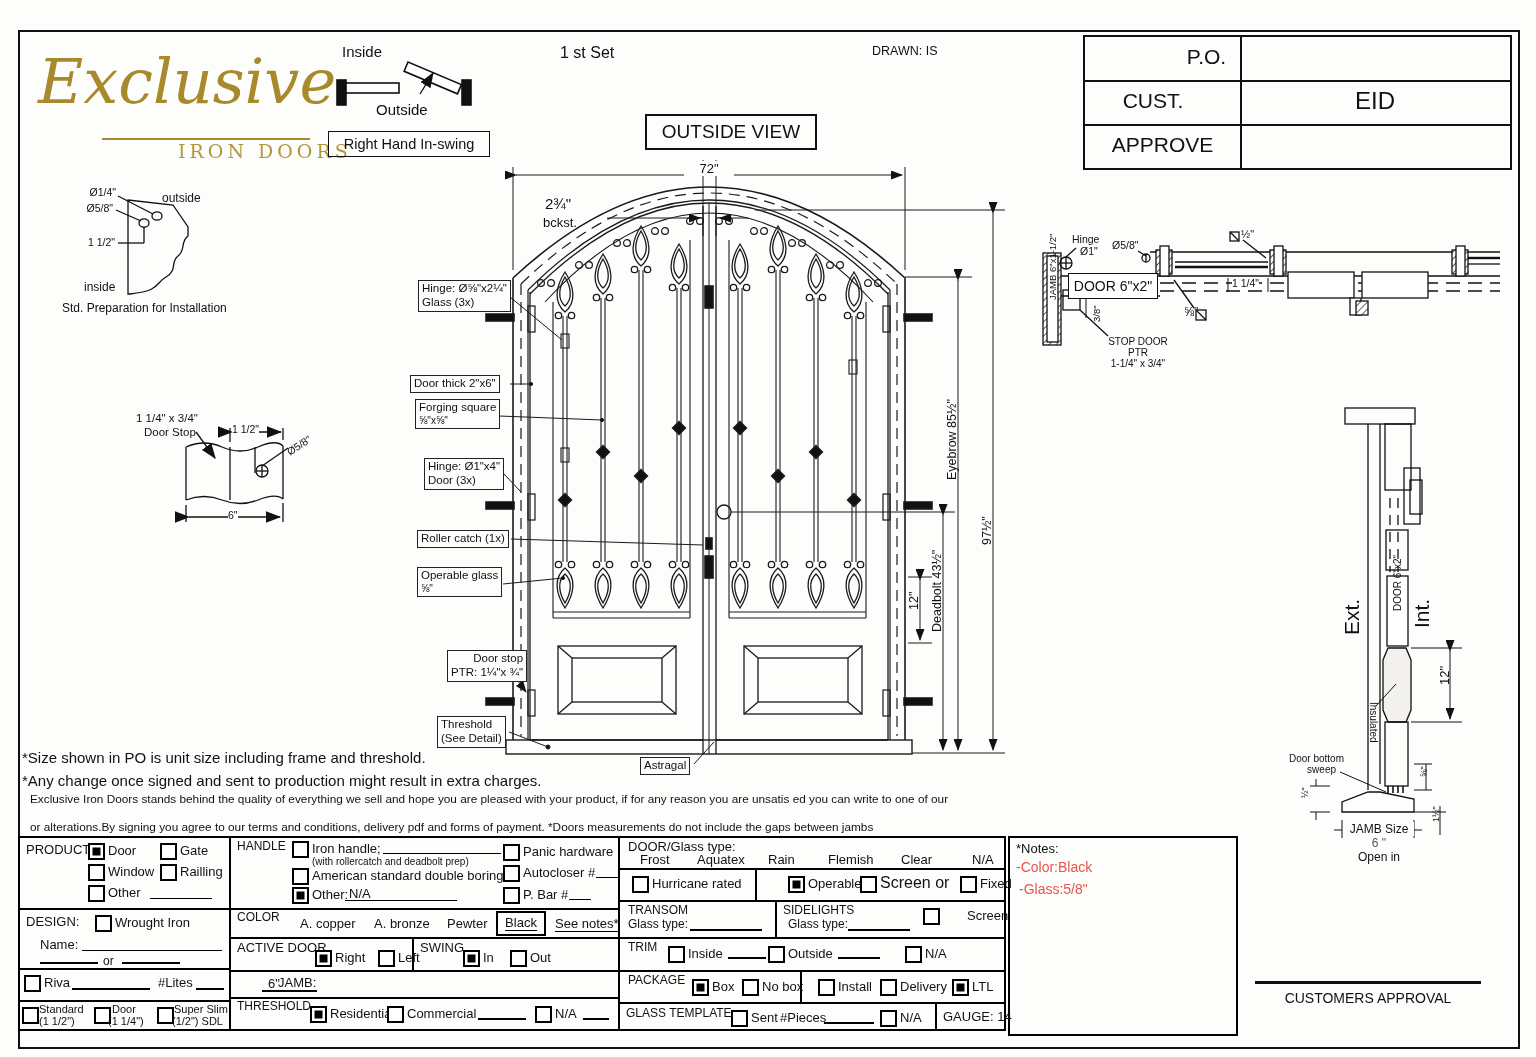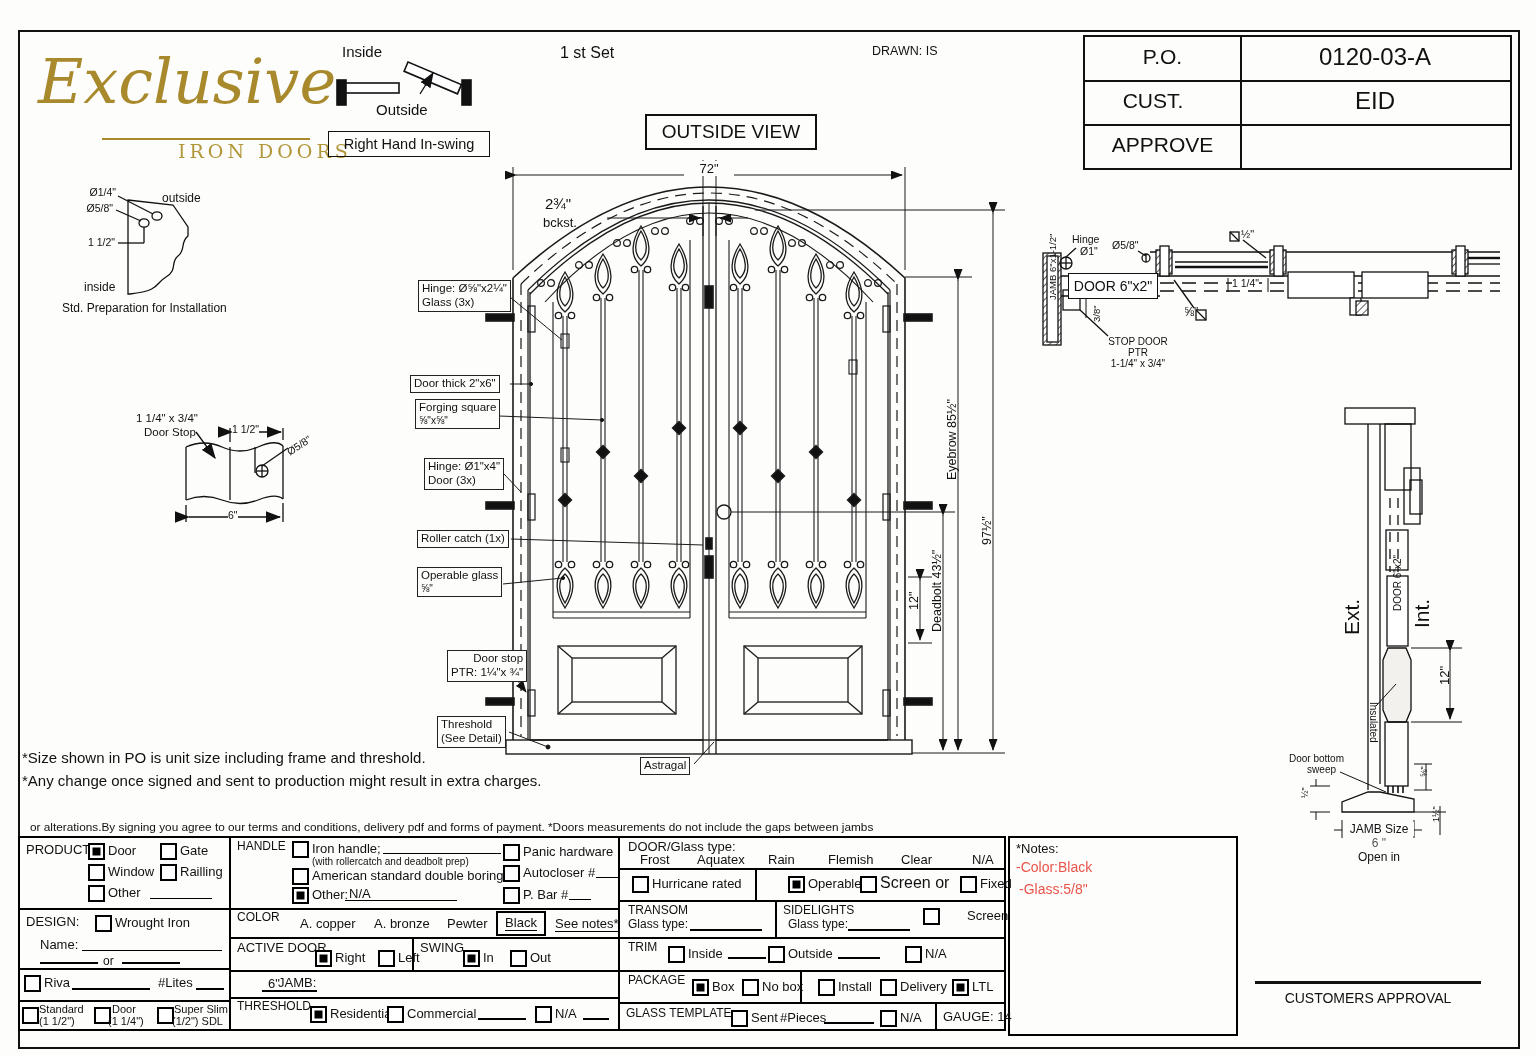--- a/index.html
+++ b/index.html
@@ -367,22 +367,21 @@
   <div class="t" style="left:342px;top:44px;font-size:15px;">Inside</div>
   <div class="t" style="left:376px;top:102px;font-size:15px;">Outside</div>
   <div class="abs c" style="left:328px;top:131px;width:160px;height:24px;border:1.6px solid #111;font-size:14.5px;line-height:24px;">
     <span>Right Hand In-swing</span>
   </div>
 
   <div class="abs" style="left:1083px;top:35px;width:425px;height:131px;border:2px solid #111;">
     <div class="abs" style="left:155px;top:0;width:0;height:131px;border-left:2px solid #111;"></div>
     <div class="abs" style="left:0;top:43px;width:425px;height:0;border-top:2px solid #111;"></div>
     <div class="abs" style="left:0;top:87px;width:425px;height:0;border-top:2px solid #111;"></div>
-    <div class="abs c" style="left:0;top:8px;width:155px;font-size:21px;">P.O.</div>
-    <div class="abs c" style="left:157px;top:6px;width:266px;font-size:24px;">0120-03-A</div>
+    <div class="abs c" style="left:0;top:8px;width:155px;font-size:21px;padding-left:44px;">P.O.</div>
     <div class="abs c" style="left:0;top:52px;width:136px;font-size:21px;">CUST.</div>
     <div class="abs c" style="left:157px;top:50px;width:266px;font-size:24px;">EID</div>
     <div class="abs c" style="left:0;top:96px;width:155px;font-size:21px;">APPROVE</div>
     <div class="abs c" style="left:157px;top:96px;width:266px;font-size:21px;"></div>
   </div>
 
   <div class="t r" style="left:78px;top:187px;width:38px;font-size:10.5px;">Ø1/4"</div>
   <div class="t r" style="left:75px;top:203px;width:38px;font-size:10.5px;">Ø5/8"</div>
   <div class="t r" style="left:75px;top:237px;width:40px;font-size:10.5px;">1 1/2"</div>
   <div class="t" style="left:162px;top:192px;font-size:12px;">outside</div>
@@ -489,20 +488,21 @@
     </div>
   <div class="pivot" style="left:1436px;top:822px;">
       <span class="rot" style="font-size:9px;">1½"</span>
     </div>
   <div class="abs c" style="left:1344px;top:822px;width:70px;font-size:12px;background:#fdfdfc;">JAMB Size</div>
   <div class="abs c" style="left:1344px;top:836px;width:70px;font-size:12px;color:#555;">6 "</div>
   <div class="abs c" style="left:1340px;top:850px;width:78px;font-size:12px;">Open in</div>
 
   <div class="t" style="left:22px;top:750px;font-size:15px;">*Size shown in PO is unit size including frame and threshold.</div>
   <div class="t" style="left:22px;top:773px;font-size:15px;">*Any change once signed and sent to production might result in extra charges.</div>
+  <div class="t" style="left:30px;top:793px;font-size:11.8px;">Exclusive Iron Doors stands behind the quality of everything we sell and hope you are pleased with your product, if for any reason you are unsatis   ed you can write to one of our</div>
   <div class="t" style="left:30px;top:821px;font-size:11.8px;">or alterations.By signing you agree to our terms and conditions, delivery pdf and forms of payment. *Doors measurements do not include the gaps between jambs</div>
 
   <div class="fbox" style="left:18px;top:836px;width:213px;height:74px;"></div>
   <div class="fbox" style="left:18px;top:908px;width:213px;height:62px;"></div>
   <div class="fbox" style="left:18px;top:968px;width:213px;height:34px;"></div>
   <div class="fbox" style="left:18px;top:1000px;width:213px;height:31px;"></div>
   <div class="fbox" style="left:229px;top:836px;width:391px;height:74px;"></div>
   <div class="fbox" style="left:229px;top:908px;width:391px;height:31px;"></div>
   <div class="fbox" style="left:229px;top:937px;width:185px;height:35px;"></div>
   <div class="fbox" style="left:412px;top:937px;width:208px;height:35px;"></div>

